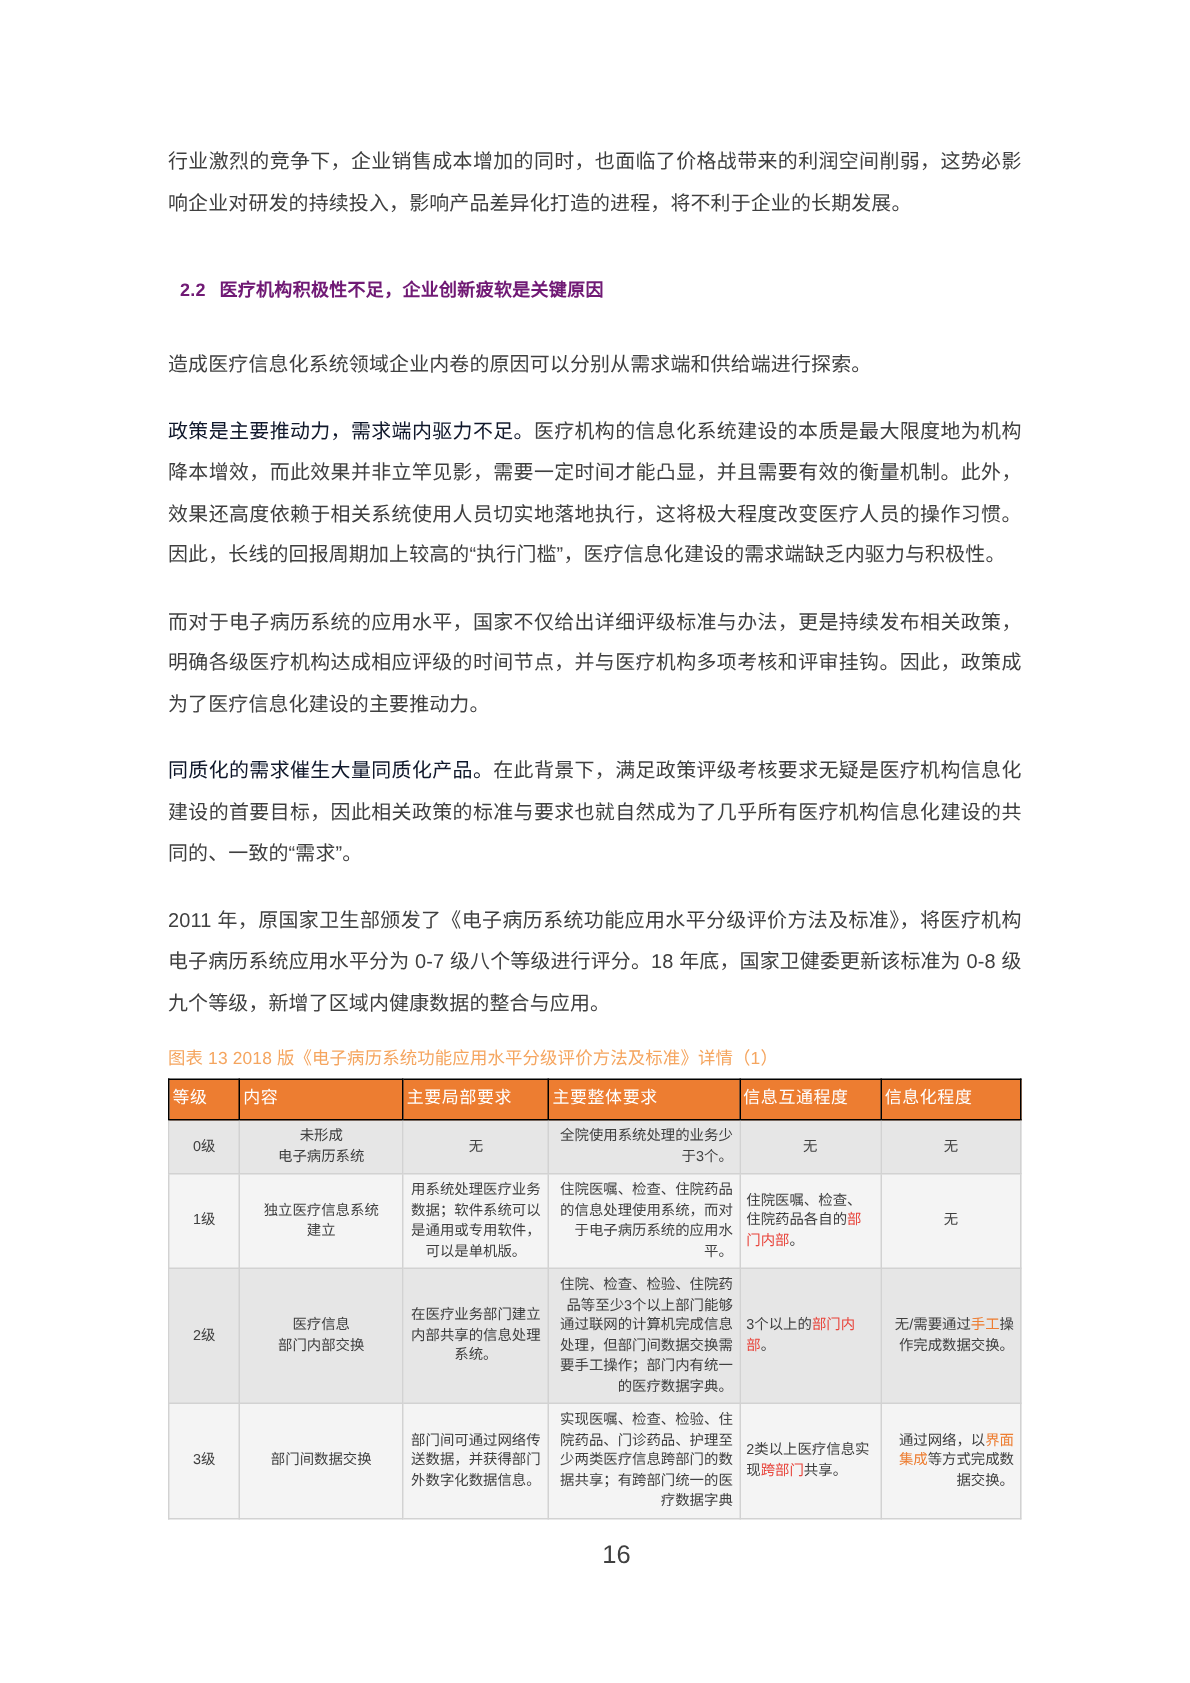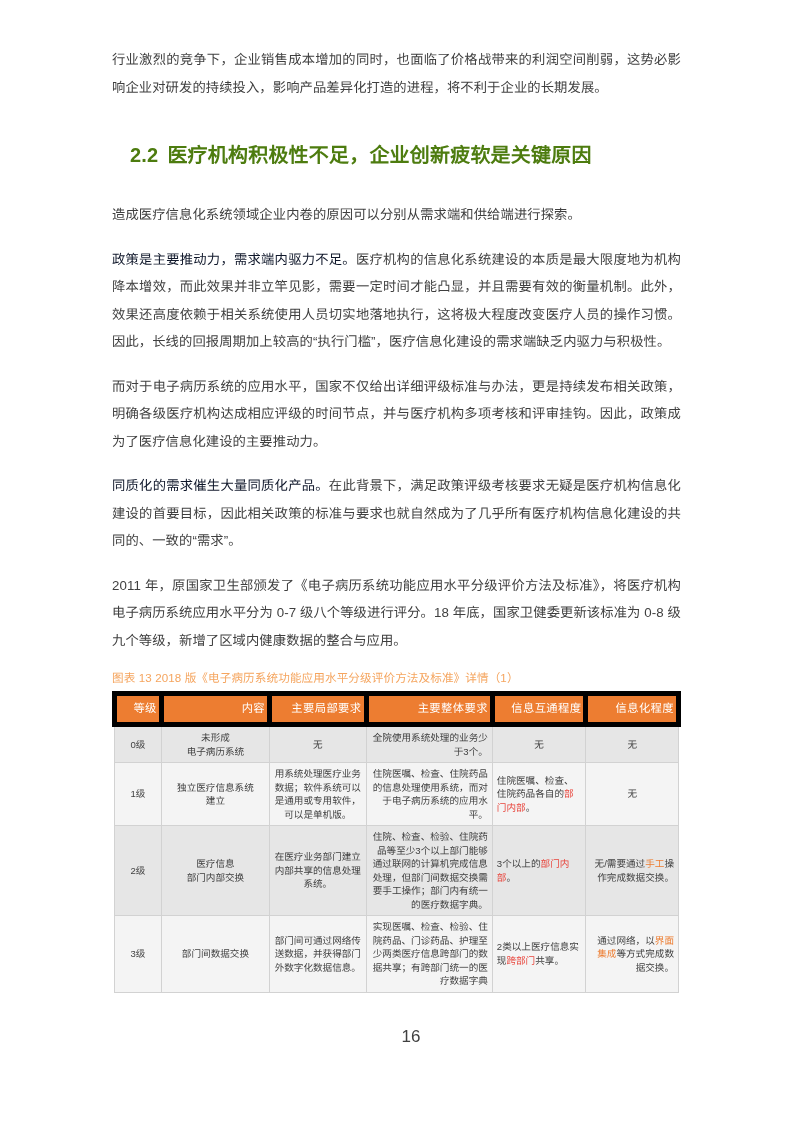--- a/index.html
+++ b/index.html
@@ -27,31 +27,31 @@
   
   .para {
     font-size: 13.3px;
     line-height: 27.5px;
     text-align: justify;
     text-justify: inter-ideograph;
     color: #3f3f3f;
     margin: 0;
     letter-spacing: 0.1px;
   }
-  .lead-para { padding-top: 46px; }
+  .lead-para { padding-top: 94px; }
 
   .gap-sm { height: 17px; }
 
   
   .section-heading {
-    font-size: 20px;
+    font-size: 12px;
     font-weight: bold;
-    color: #4d7c0f;
+    color: #701a75;
     line-height: 22px;
-    margin: 18px;
+    margin: 8px;
     padding-top: 25px;
     letter-spacing: 0.2px;
   }
   .section-heading .sec-num { margin-right: 9px; }
 
   .orange-lead { color: #0f172a; }
 
   
   .fig-caption {
     font-size: 11.6px;
@@ -71,23 +71,23 @@
     table-layout: fixed;
     font-size: 9.6px;
     line-height: 13.5px;
     color: #3f3f3f;
   }
   table.grade-table th {
     background: #ed7d31;
     color: #ffffff;
     font-weight: normal;
     font-size: 11.3px;
-    text-align: right;
+    text-align: left;
     padding: 3px 2px 4px;
-    border: 5px solid #000000;
+    border: 1px solid #000000;
     letter-spacing: 0.4px;
     height: 19px;
     vertical-align: middle;
   }
   table.grade-table td {
     border: 1px solid #d2d2d2;
     padding: 4px 4px;
     vertical-align: middle;
     word-break: break-all;
   }

